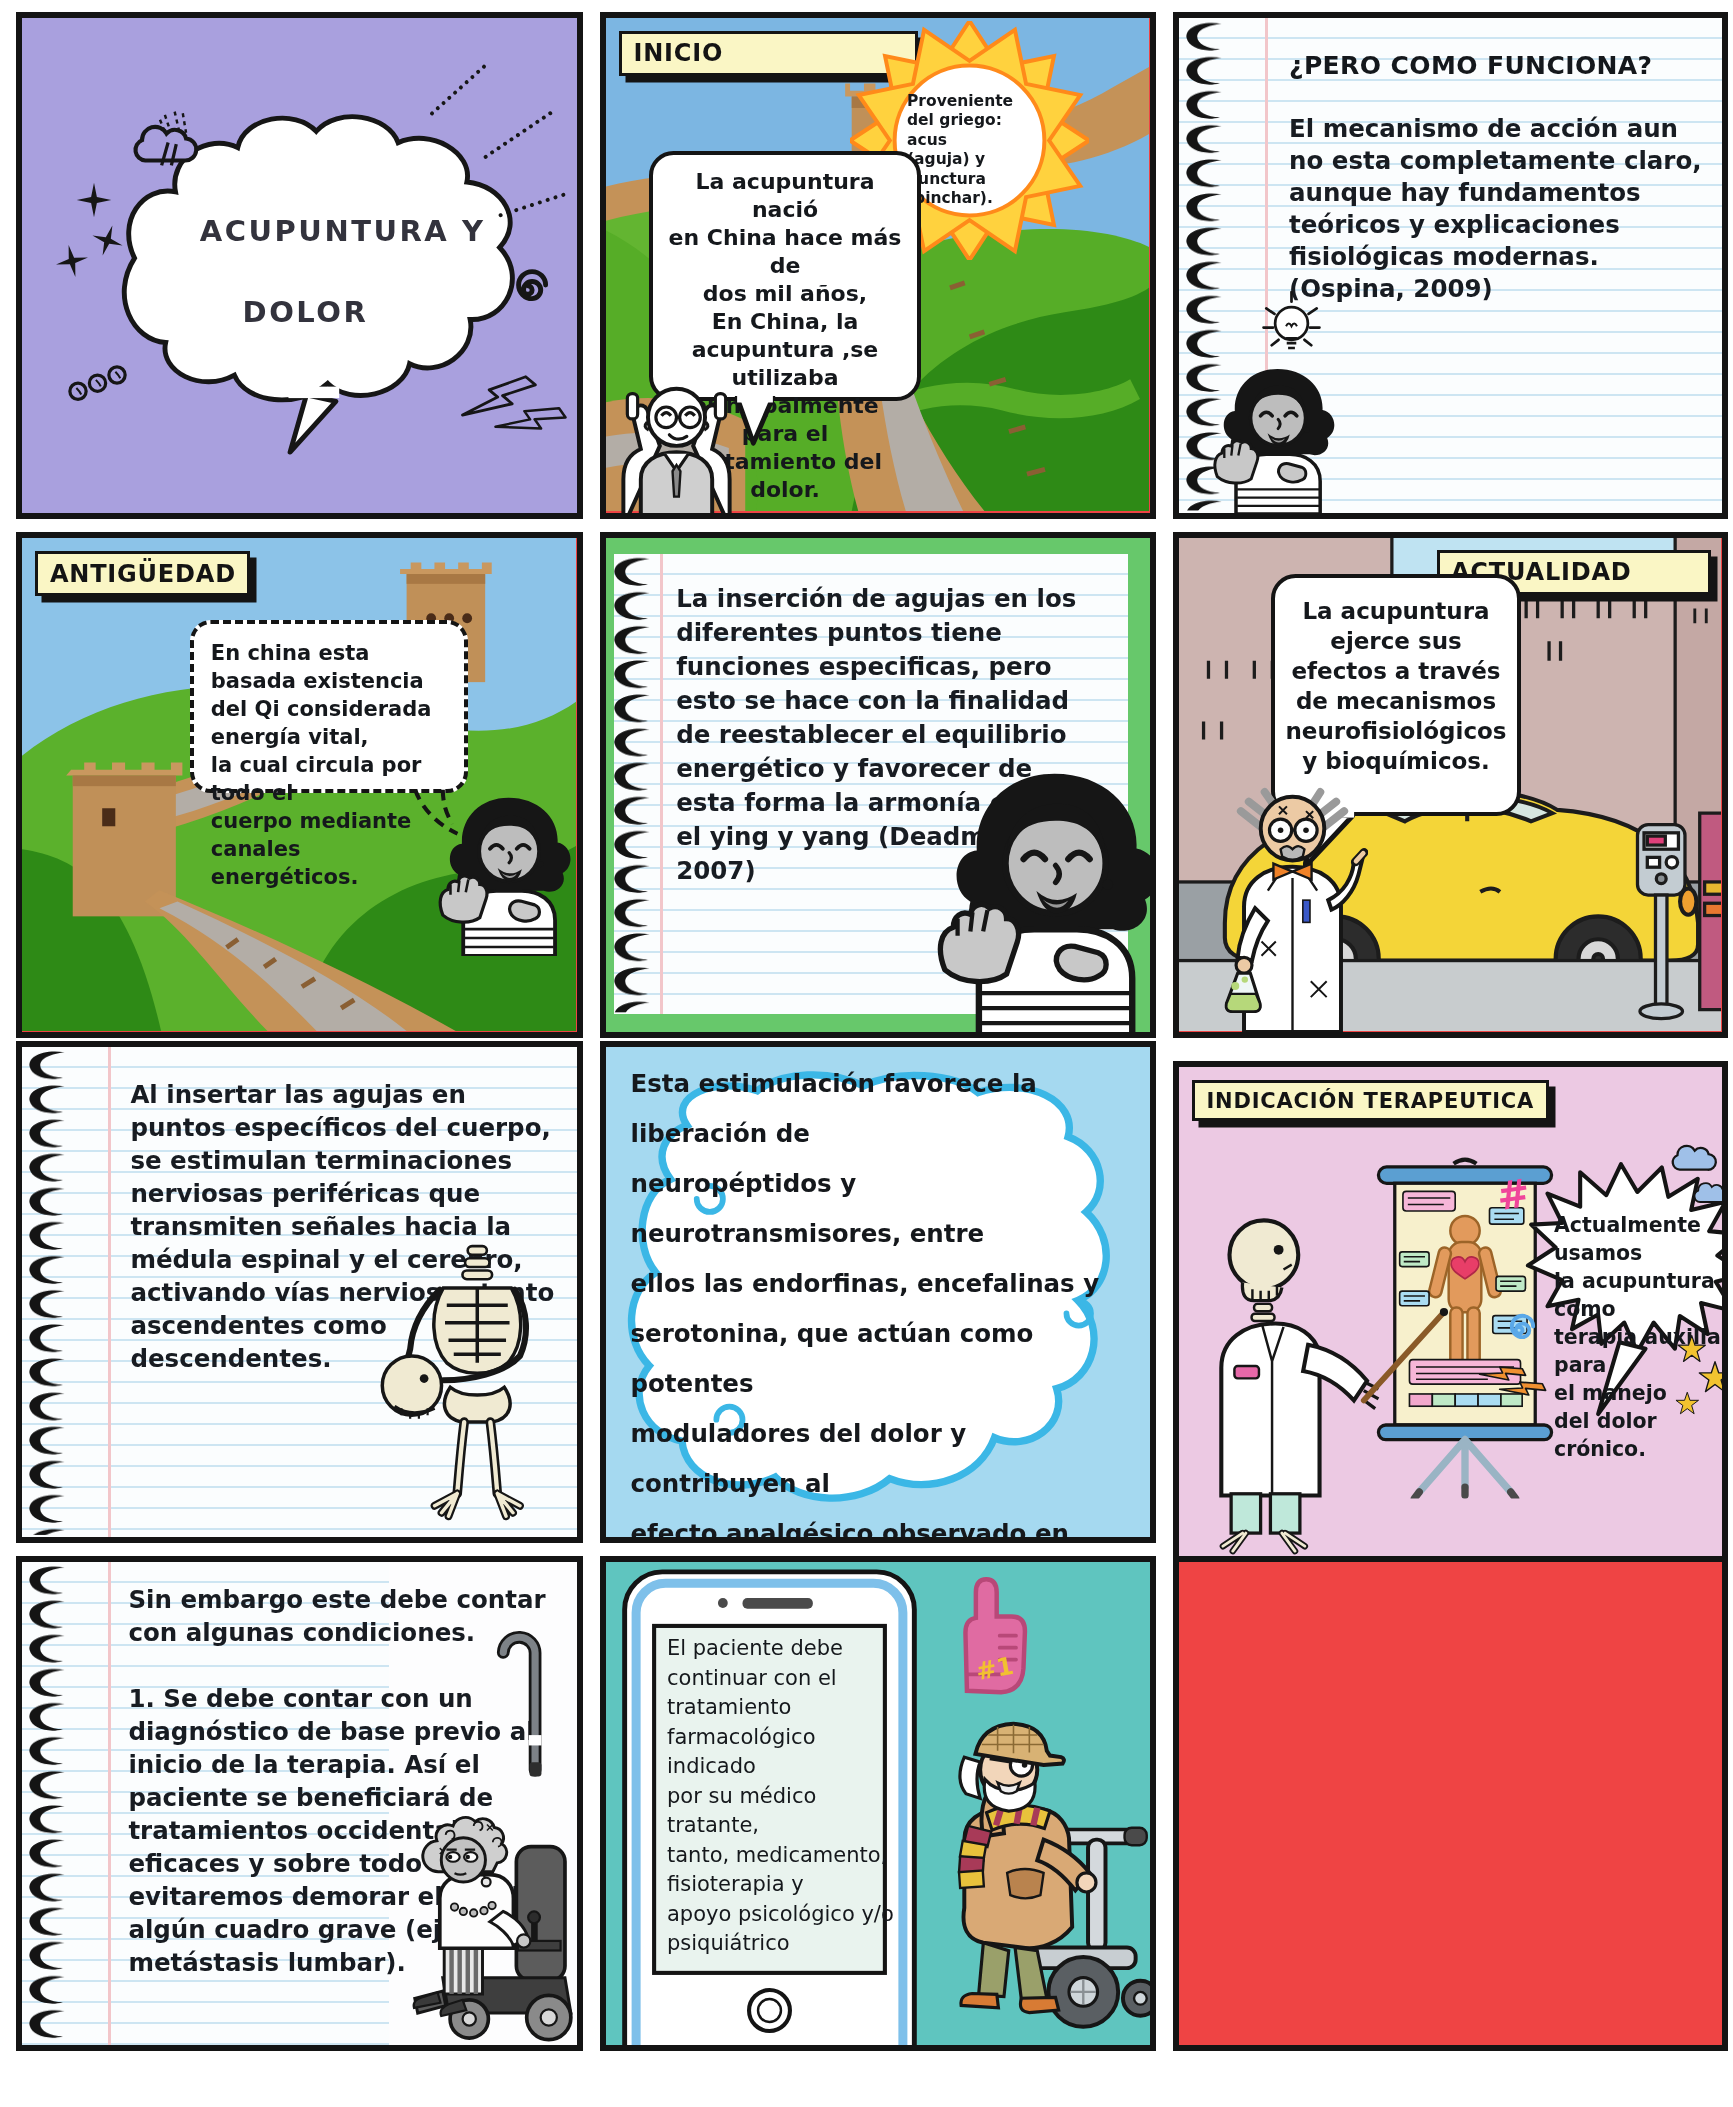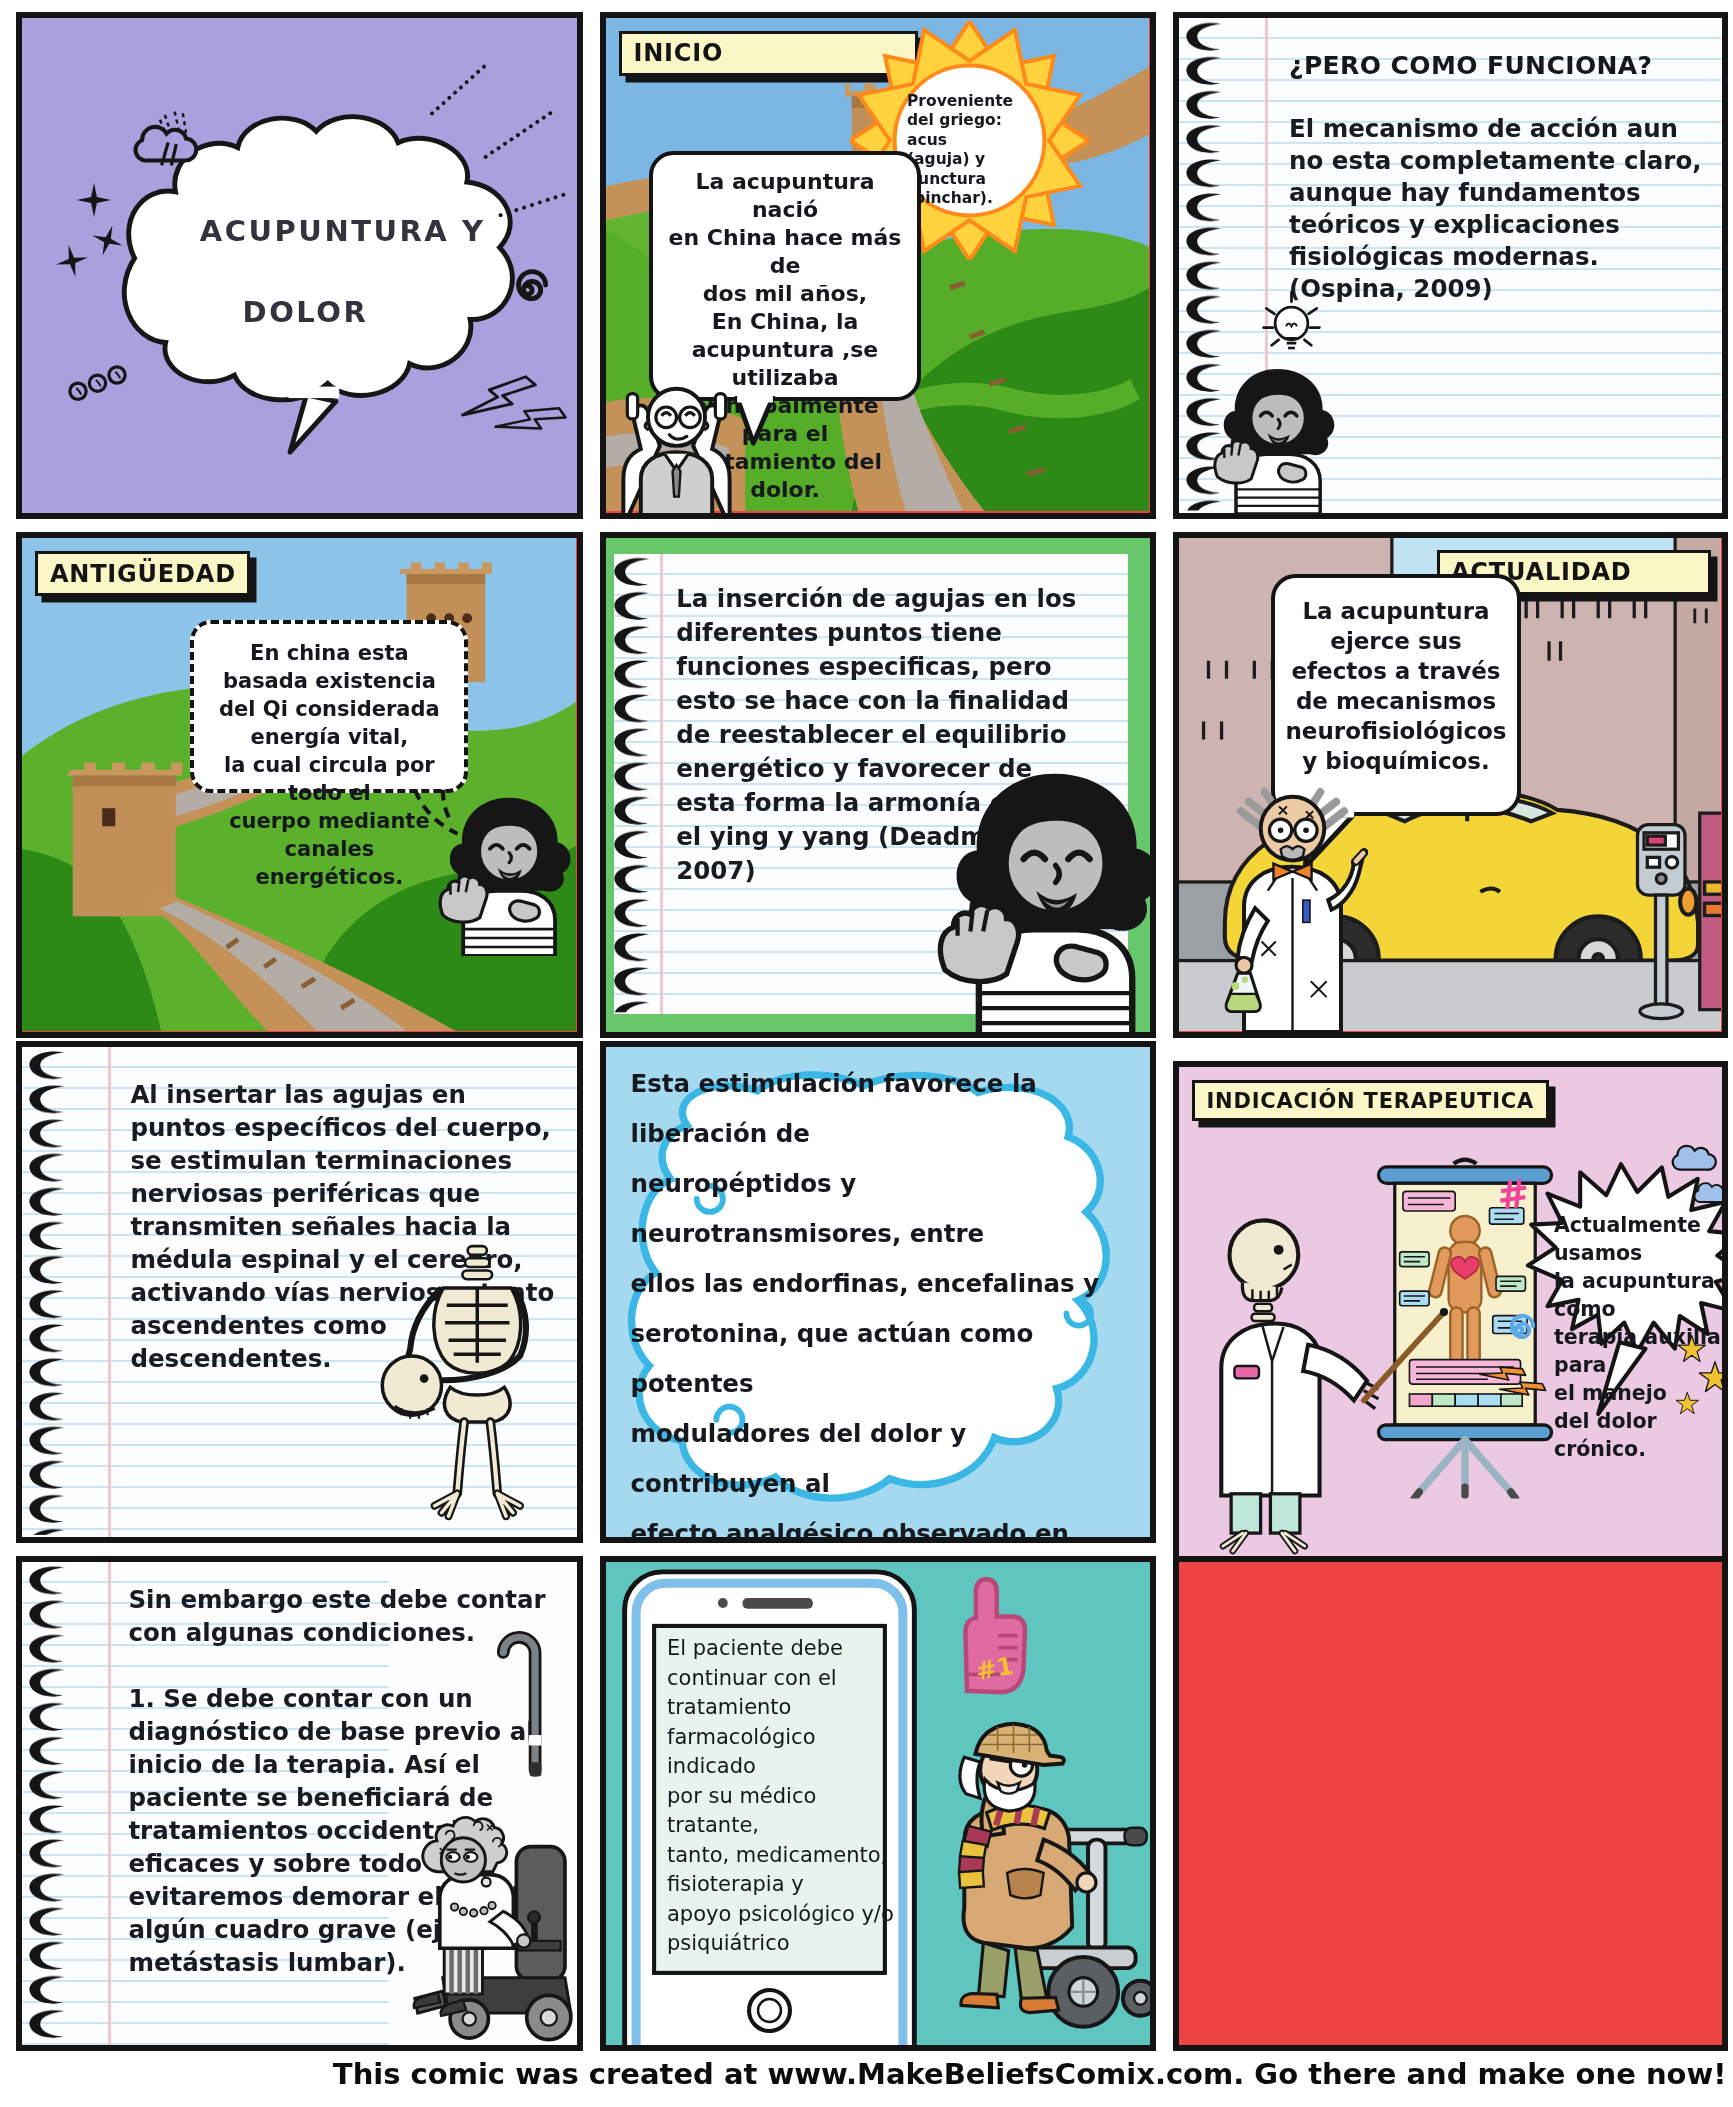--- a/index.html
+++ b/index.html
@@ -435,21 +435,21 @@
       <path d="M470,170 C360,246 250,302 130,328 L130,354 C260,328 380,264 490,186 Z" fill="#b3ada6"></path>
       <path d="M54,290 h142 v-16 h-14 v9 h-20 v-9 h-16 v9 h-20 v-9 h-16 v9 h-20 v-9 h-14 v9 h-16 z" fill="#c9985f"></path>
       <rect x="62" y="290" width="126" height="172" fill="#c09058"></rect>
       <rect x="62" y="290" width="126" height="13" fill="#a87844"></rect>
       <rect x="98" y="330" width="16" height="22" fill="#4a2c18"></rect>
       <path d="M168,430 C290,480 420,540 530,602 L300,602 C240,540 200,478 150,444 Z" fill="#c49258"></path>
       <path d="M190,444 C300,494 400,546 470,602 L360,602 C300,540 246,492 168,452 Z" fill="#b3ada6"></path>
       <path d="M250,500 l14,-10 M296,524 l14,-10 M342,548 l16,-10 M390,574 l16,-10" stroke="#8a5f33" stroke-width="6"></path>
     </svg>
     <div class="label" style="left:13px;top:13px">ANTIGÜEDAD</div>
-    <div class="bubble dashed" style="left:168px;top:82px;width:278px;height:173px;padding:14.7px 16.4px;font-size:21px;line-height:28px;text-align:center">En china esta basada existencia
+    <div class="bubble dashed" style="left:168px;top:82px;width:278px;height:173px;padding:14.7px 16.4px;font-size:21px;line-height:28px;text-align:left">En china esta basada existencia
 del Qi considerada energía vital,
 la cual circula por todo el
 cuerpo mediante canales
 energéticos.</div>
     <svg class="abs" style="left:385px;top:250px" width="57" height="54" viewBox="0 0 70 66">
       <path d="M10,2 C18,24 36,44 62,56 M44,2 C44,18 48,32 56,44" fill="none" stroke="#141414" stroke-width="5" stroke-dasharray="13 9"></path>
     </svg>
     <svg class="abs" style="left:413px;top:252px" width="147" height="166" viewBox="0 0 180 203">
         <use href="#sym-woman"></use>
       </svg>
@@ -661,15 +661,14 @@
         <use href="#sym-foam"></use>
       </svg>
     <div class="foam-label" style="left:370px;top:92px;font-size:24.5px">#1</div>
     <svg class="abs" style="left:282px;top:119px" width="270" height="349" viewBox="0 0 330 427">
         <use href="#sym-oldman"></use>
       </svg>
   </section>
 
   <section class="panel" style="left:1173px;top:1556px;width:555px;height:495px"></section>
 
-  <div id="footer">This comic was created at www.MakeBeliefsComix.com. Go there and make one now!</div>
 </div>
 
 
 </body></html>

